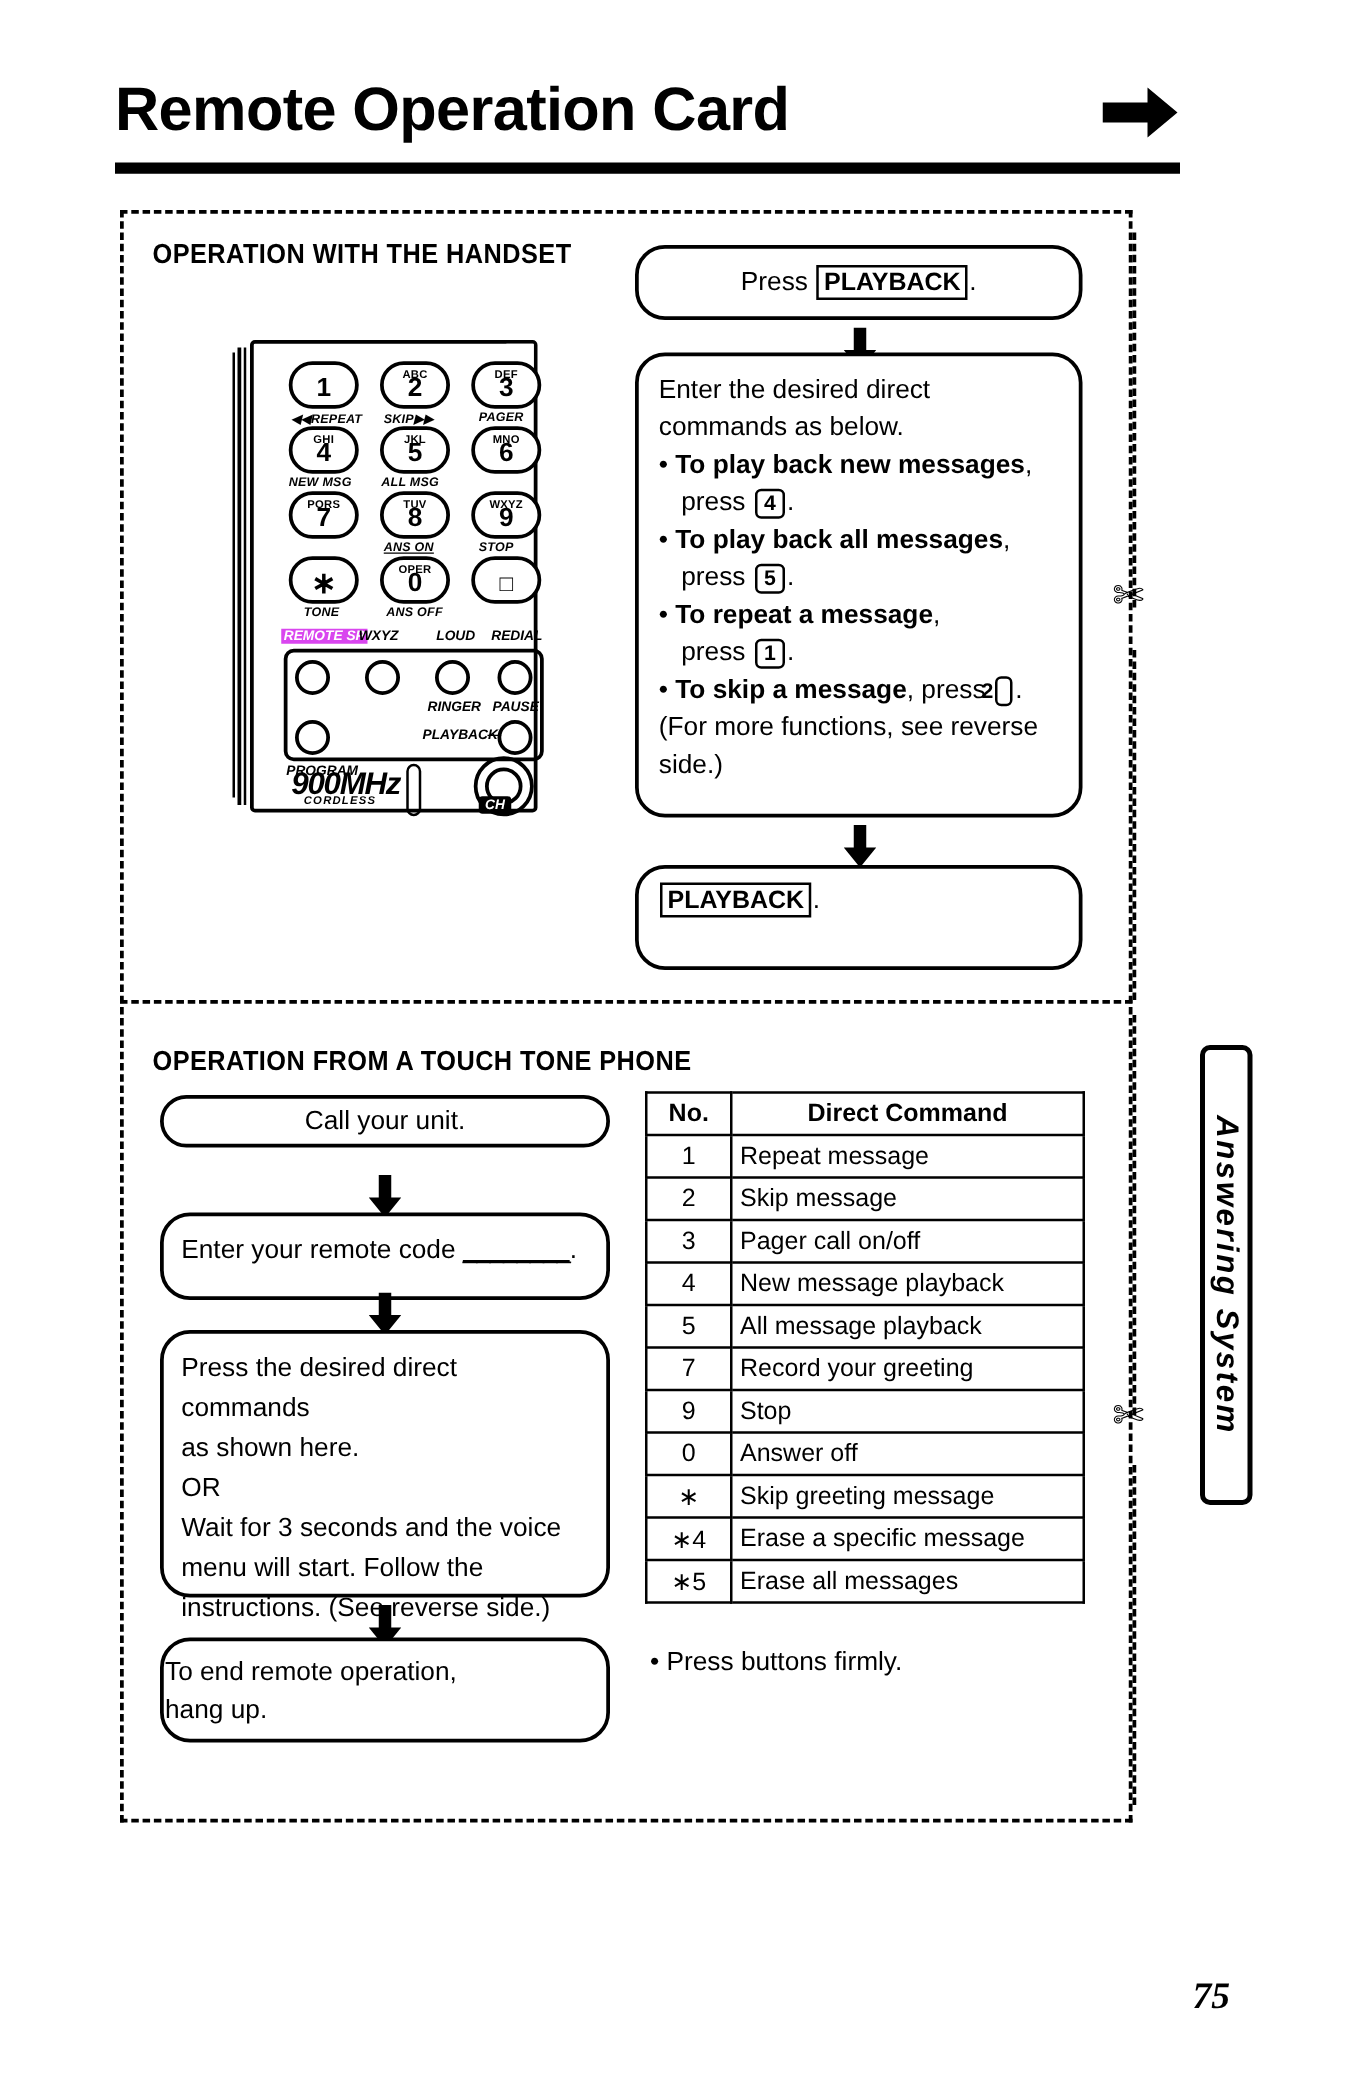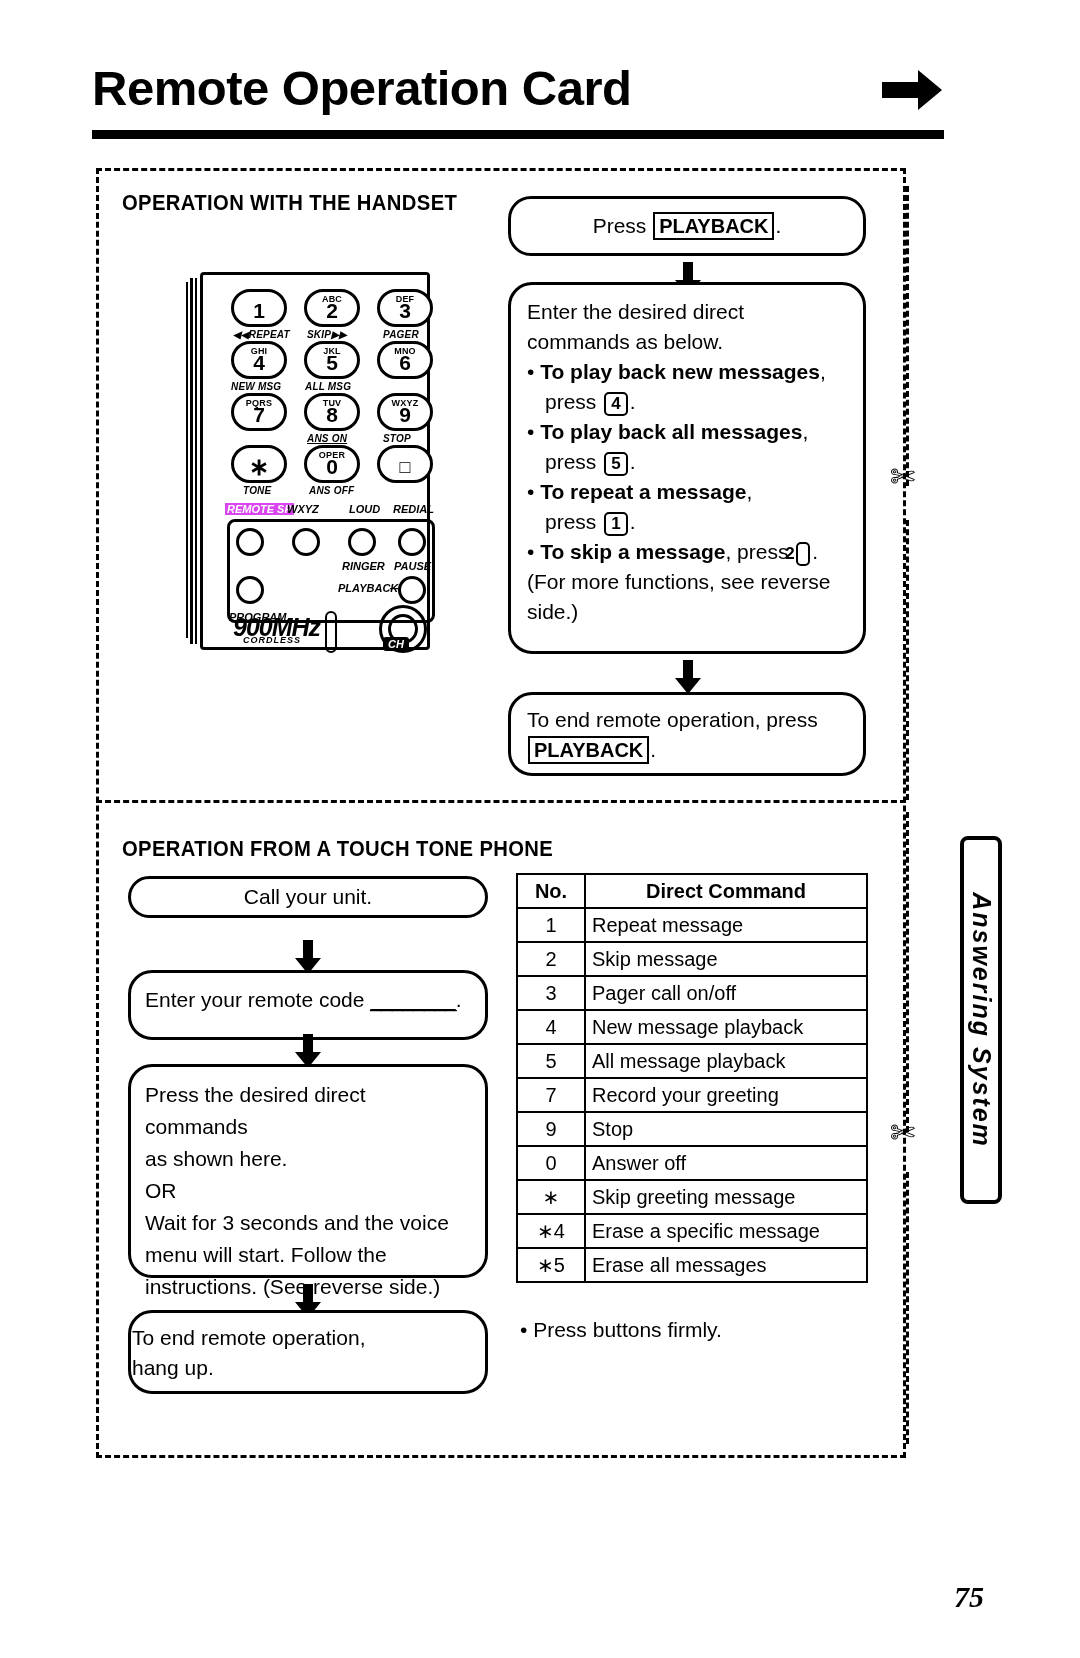--- a/index.html
+++ b/index.html
@@ -97,21 +97,21 @@
     position:absolute; left:22px; top:228px; width:212px; height:14px;
   }
   .fnlabel{
     position:absolute; font-size:11px; font-style:italic; font-weight:bold;
     white-space:nowrap;
   }
   .fn-remote{
     background:#d946ef; color:#fff; padding:0 2px;
   }
   .fnbox{
-    position:absolute; left:24px; top:244px; width:208px; height:104px;
+    position:absolute; left:24px; top:244px; width:208px; height:90px;
     border:3px solid #000; border-radius:8px;
   }
   .fnkey{
     position:absolute; width:28px; height:28px;
     border:3px solid #000; border-radius:50%;
   }
   .fnsub{
     position:absolute; font-size:11px; font-style:italic; font-weight:bold;
     white-space:nowrap;
   }
@@ -141,21 +141,21 @@
     background:#000; color:#fff; font-size:11px; font-weight:bold;
     font-style:italic; padding:1px 5px; border-radius:3px;
   }
 
   
   .fbox{
     position:absolute; border:3px solid #000; border-radius:24px;
     background:#fff;
     font-size:21px; line-height:30px;
   }
-  .fbox.center{ display:flex; align-items:center; justify-content:center;border-radius:23px; }
+  .fbox.center{ display:flex; align-items:center; justify-content:center; }
   .fbox .inner{ padding:10px 16px; }
 
   .kbtn{
     display:inline-block;
     border:2px solid #000; padding:0px 4px; font-weight:bold;
     font-size:20px; line-height:24px; margin:0 1px;
     vertical-align:baseline;
   }
   .numbtn{
     display:inline-block;
@@ -390,21 +390,20 @@
     <div>side.)</div>
   </div>
 </div>
 
 <svg class="arrow-down" style="left:675px; top:660px;" viewBox="0 0 26 34">
   <path d="M8 0 H18 V18 H26 L13 34 L0 18 H8 Z" fill="#000"></path>
 </svg>
 
 <div class="fbox" style="left:508px; top:692px; width:358px; height:84px;">
   <div class="inner" style="padding:10px 16px;">
-    <div>To end remote operation, press</div>
     <div>
       <span class="kbtn">PLAYBACK</span><span>.</span>
     </div>
   </div>
 </div>
 
 <div class="sec2-title">OPERATION FROM A TOUCH TONE PHONE</div>
 
 <div class="fbox center" style="left:128px; top:876px; width:360px; height:42px;">
   <div class="inner">Call your unit.</div>

